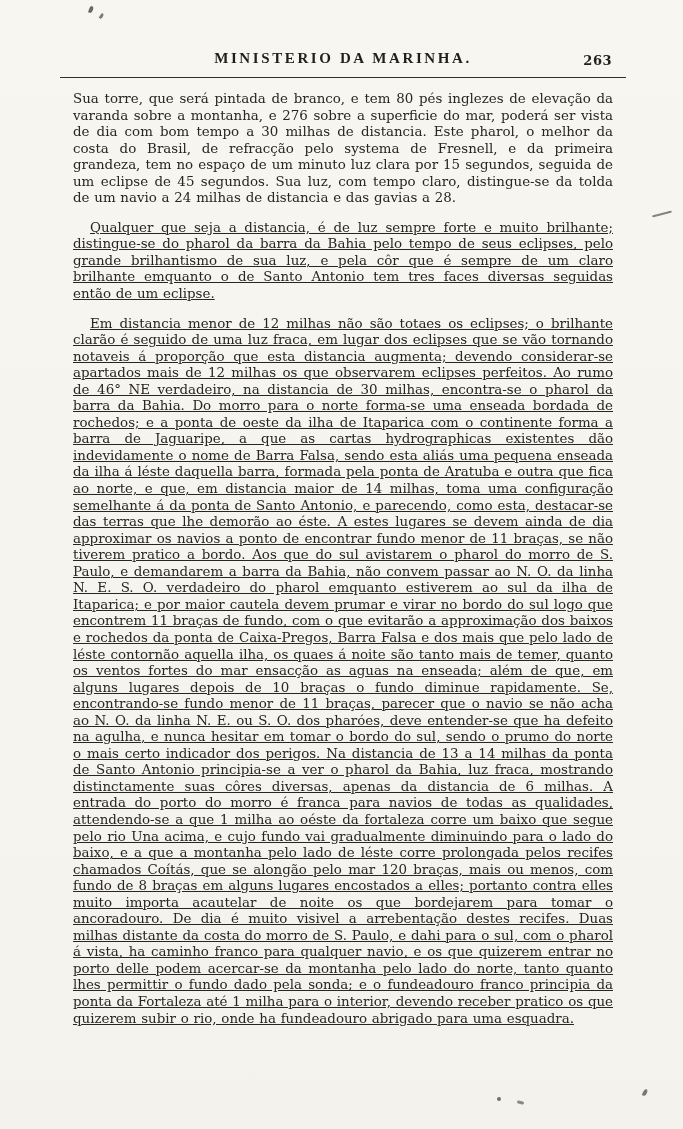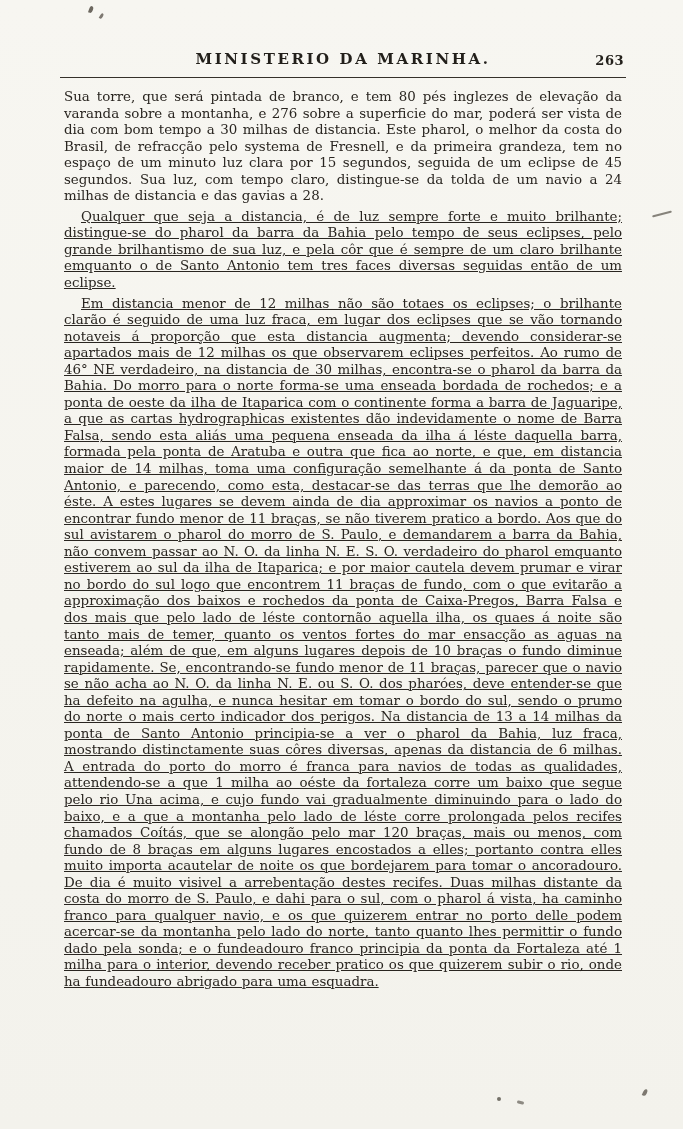--- a/index.html
+++ b/index.html
@@ -20,36 +20,37 @@
     position: relative;
     height: 22px;
   }
   .header-title {
     text-align: center;
     font-weight: bold;
     font-size: 15px;
     letter-spacing: 2.6px;
     color: #221f1a;
     white-space: nowrap;
+    font-family: Liberation Serif, serif;
   }
   .page-number {
     position: absolute;
-    right: 2px;
+    right: 14px;
     top: 3px;
     font-weight: bold;
     font-size: 13px;
     letter-spacing: 0.5px;
   }
   .header-rule {
     border: none;
     border-top: 1.4px solid #35312a;
     margin: 5px 0 11px 0;
   }
   .body-text p {
-    margin: 4px;
+    margin: 13px;
     font-size: 13.4px;
     line-height: 16.55px;
     text-align: justify;
     word-spacing: 0.5px;
     color: #292520;
   }
   .body-text p.indent {
     text-indent: 17px;
     text-decoration: underline;
   }

